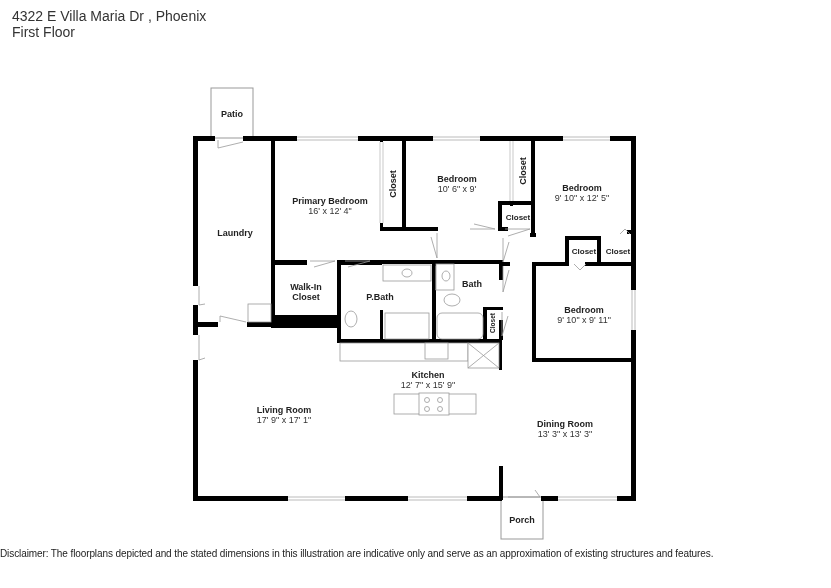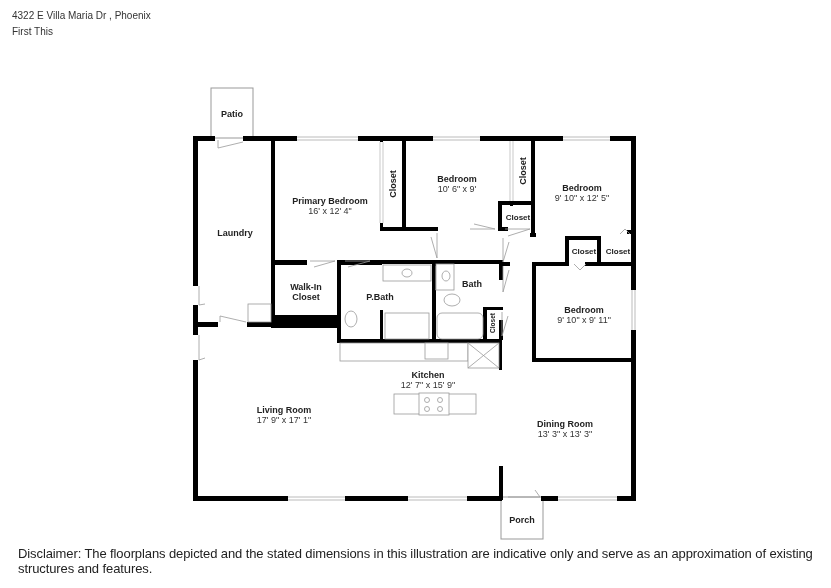--- a/index.html
+++ b/index.html
@@ -1,30 +1,30 @@
 <!DOCTYPE html>
 <html><head>
   <meta charset="utf-8">
   <style>
     html, body { margin: 0; padding: 0; background: #ffffff; }
     body { width: 831px; height: 588px; position: relative; overflow: hidden; font-family: "Liberation Sans", sans-serif; color: #222; }
-    .header { position: absolute; left: 12px; top: 8px; font-size: 10px; line-height: 16px; color: #333; }
-    .disclaimer { position: absolute; left: 18px; top: 546px; font-size: 13px; line-height: 15px; color: #222; letter-spacing: -0.1px; }
+    .header { position: absolute; left: 12px; top: 8px; font-size: 14px; line-height: 16px; color: #333; }
+    .disclaimer { position: absolute; left: 0; top: 546px; font-size: 10px; line-height: 15px; color: #222; letter-spacing: -0.1px; }
     svg { position: absolute; left: 0; top: 0; }
     .lbl { font-family: "Liberation Sans", sans-serif; font-weight: bold; font-size: 9px; fill: #222; text-anchor: middle; }
     .dim { font-family: "Liberation Sans", sans-serif; font-size: 9px; fill: #333; text-anchor: middle; }
     .sm { font-family: "Liberation Sans", sans-serif; font-weight: bold; font-size: 8px; fill: #222; text-anchor: middle; }
     .xs { font-family: "Liberation Sans", sans-serif; font-weight: bold; font-size: 6.5px; fill: #222; text-anchor: middle; }
   </style>
 </head>
 <body>
 
 <div class="header">
   <div>4322 E Villa Maria Dr , Phoenix</div>
-  <div>First This</div>
+  <div>First Floor</div>
 </div>
 
 <svg width="831" height="588" viewBox="0 0 831 588">
 
   <rect x="211" y="88" width="42" height="50" fill="none" stroke="#999" stroke-width="1"></rect>
   <rect x="501" y="497" width="42" height="42" fill="none" stroke="#999" stroke-width="1"></rect>
 
   <g stroke="#bbb" stroke-width="1" fill="none">
     <line x1="297" y1="137" x2="358" y2="137"></line>
       <line x1="297" y1="140" x2="358" y2="140"></line>

